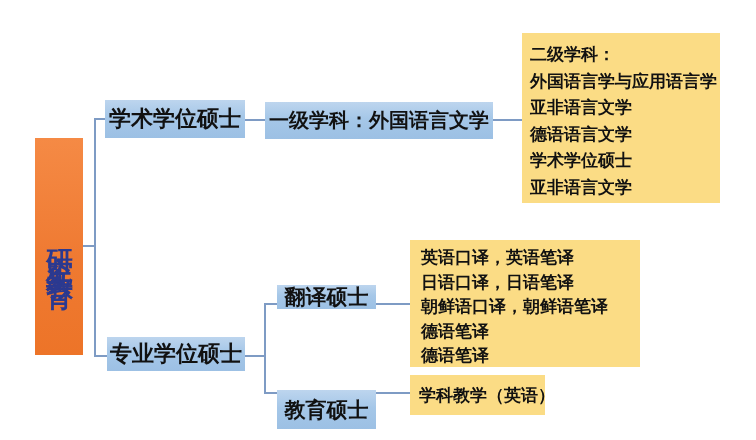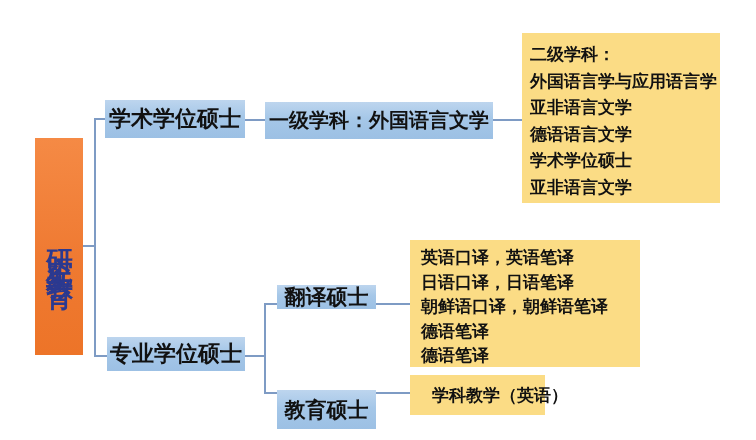--- a/index.html
+++ b/index.html
@@ -58,21 +58,21 @@
     font-size: 17px; line-height: 26.5px;
   }
   .box-translation-list {
     left: 410px; top: 240px; width: 230px; height: 127px;
     padding: 6px 6px 8px 11px;
     font-size: 17px; line-height: 24.5px;
   }
   .box-education-list {
     left: 410px; top: 375px; width: 135px; height: 40px;
     display: flex; align-items: center;
-    padding-left: 22px;
+    padding-left: 9px;
     font-size: 17px;
   }
   .list-line { white-space: nowrap; }
   .connector {
     position: absolute;
     background: #7e9bc4;
   }
   .h-line { height: 2px; }
   .v-line { width: 2px; }
 </style>

